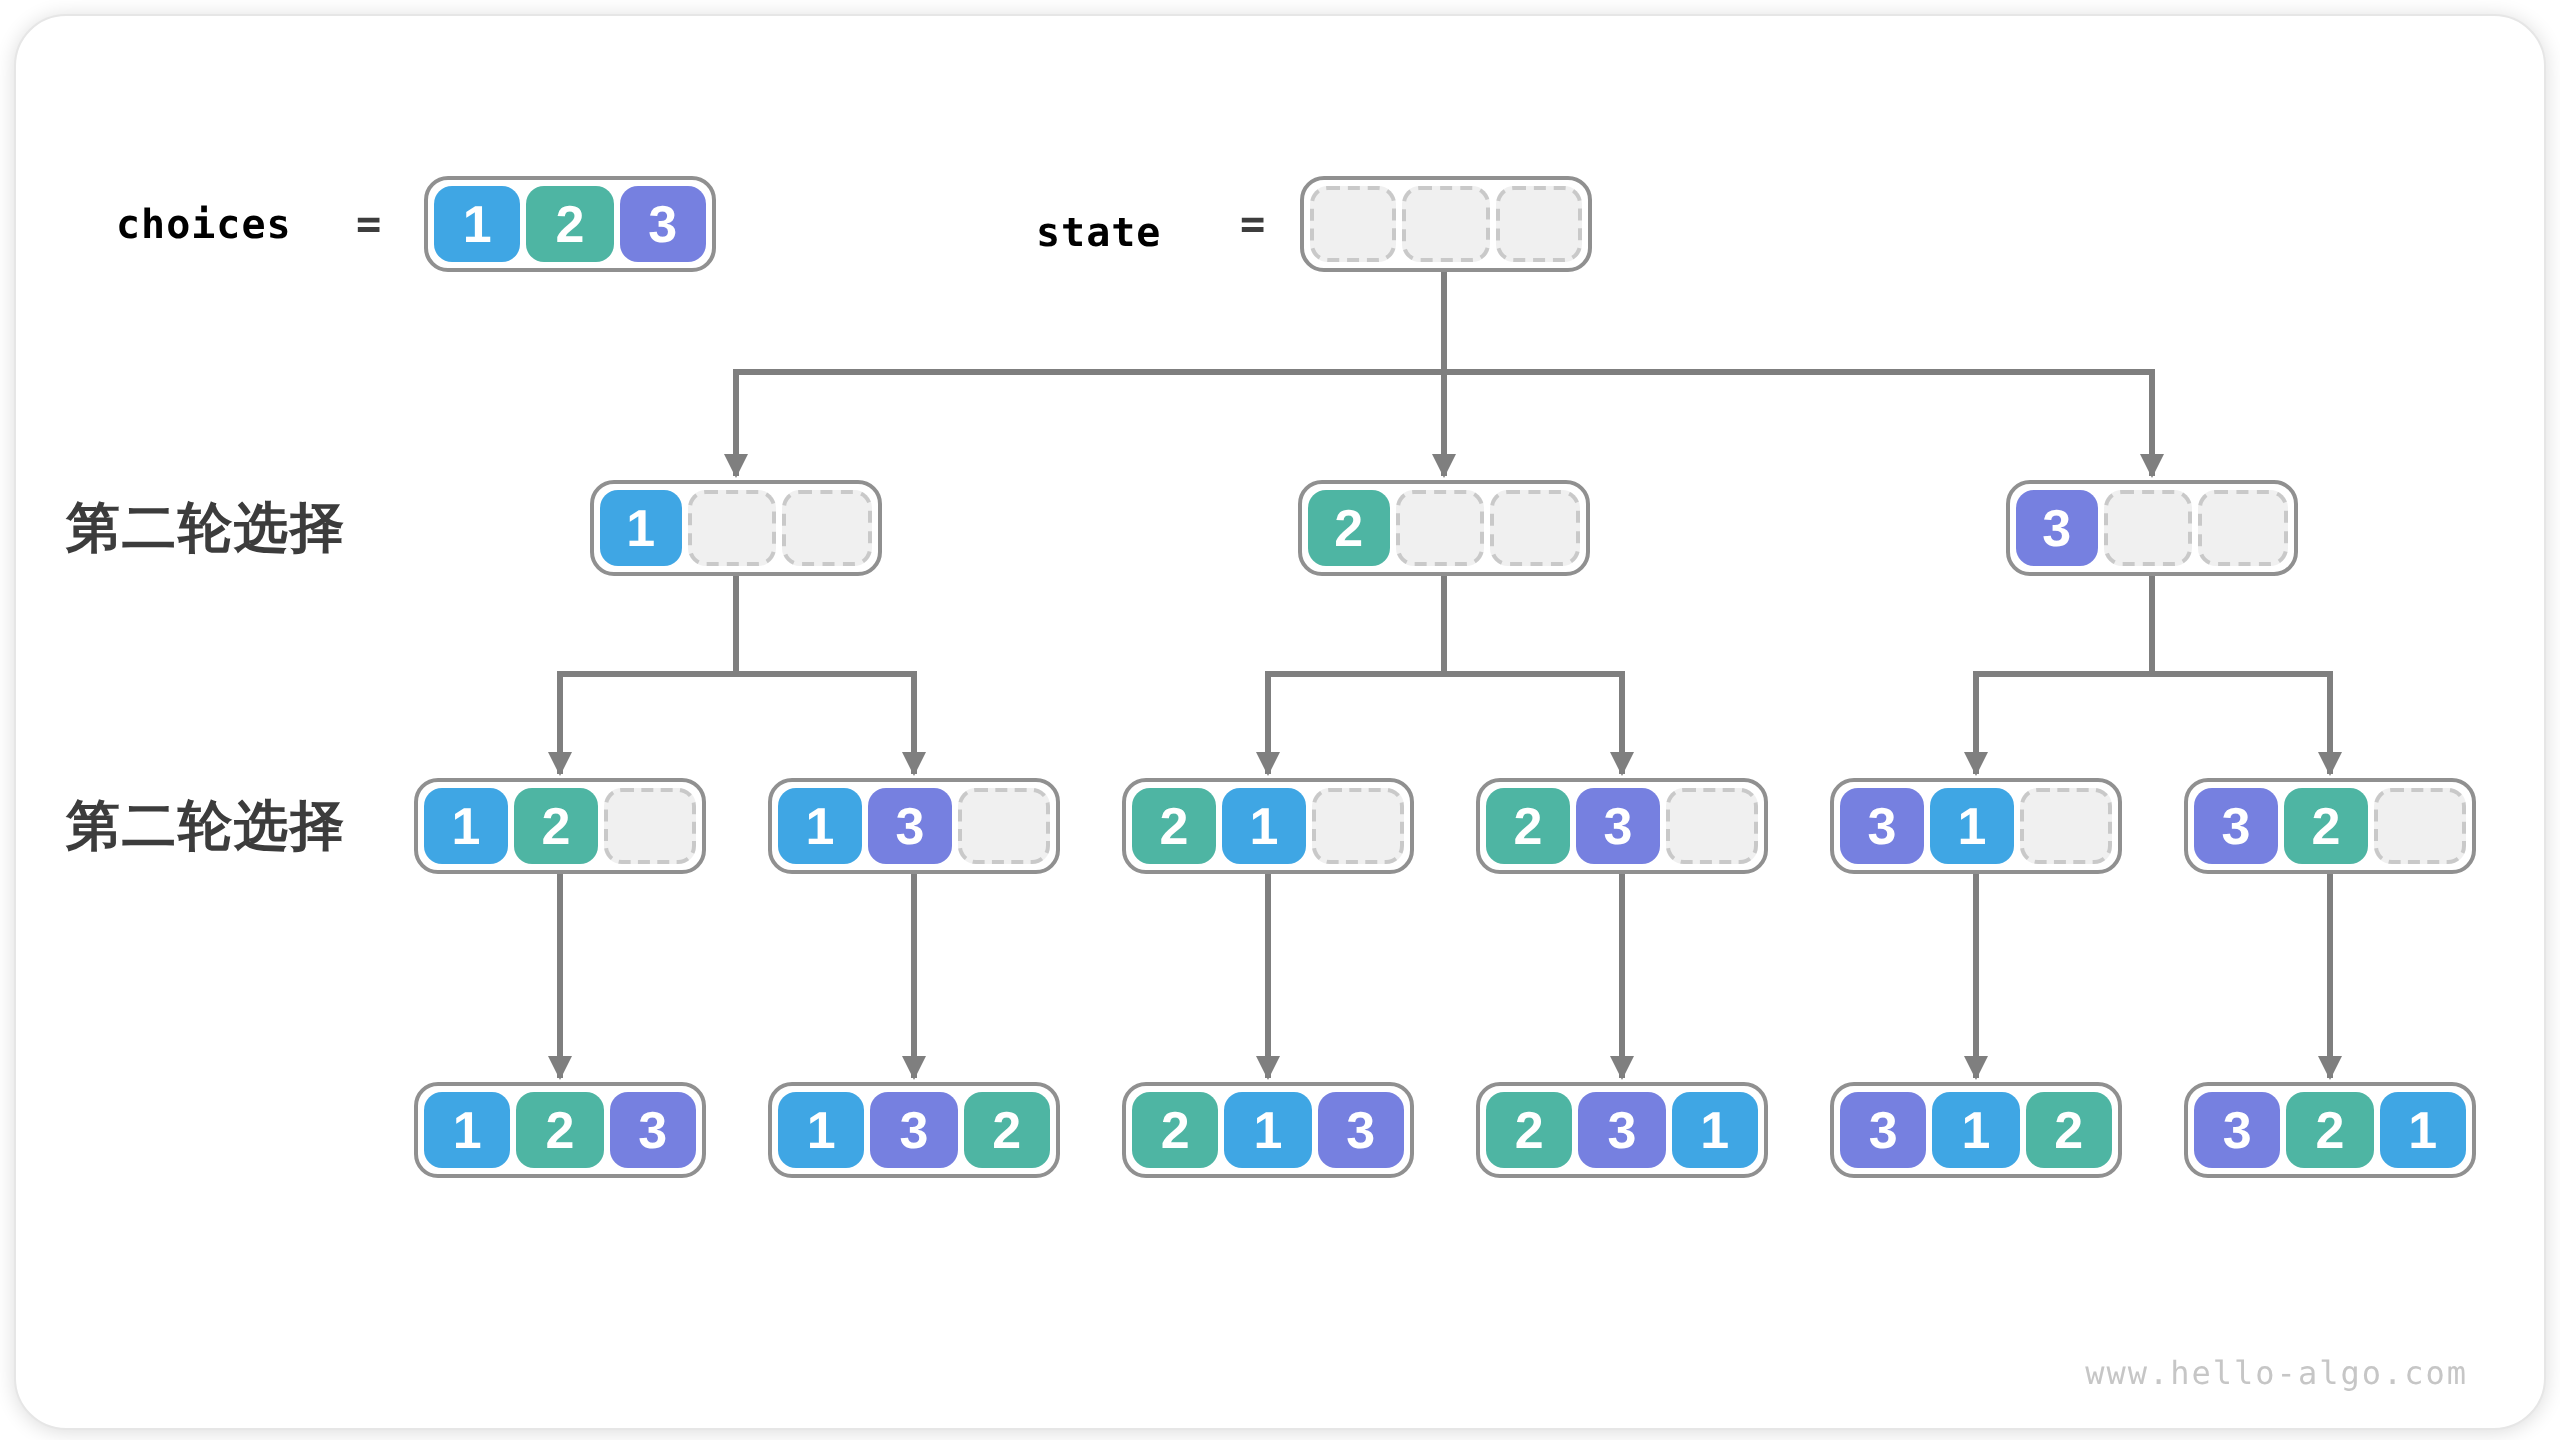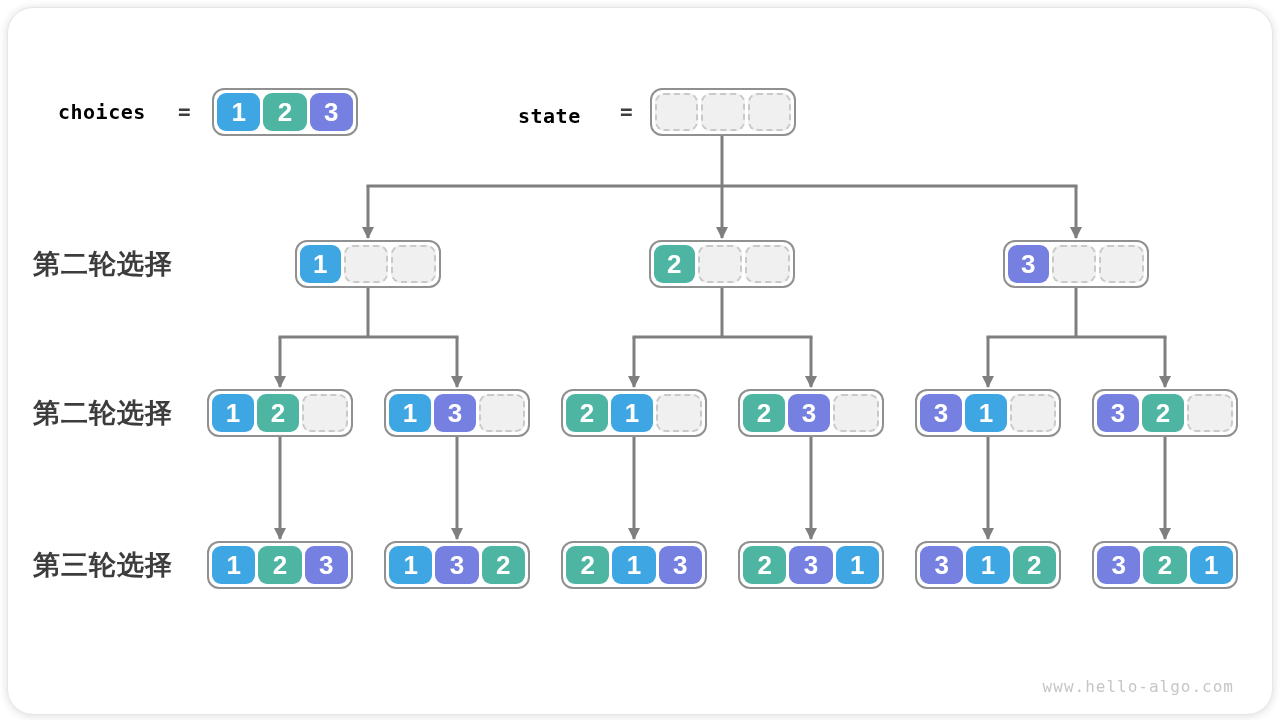--- a/index.html
+++ b/index.html
@@ -96,21 +96,20 @@
       </g>
     </svg>
 
     <div class="code-label" style="left:58px;top:88px">choices</div>
     <div class="equals" style="left:178px;top:88px">=</div>
     <div class="code-label" style="left:518px;top:92px">state</div>
     <div class="equals" style="left:620px;top:88px">=</div>
 
     <div class="round-label" style="top:240px">第二轮选择</div>
     <div class="round-label" style="top:389px">第二轮选择</div>
-    <div class="round-label" style="top:541px">第三轮选择</div>
 
     <div id="watermark">www.hello-algo.com</div>
   <div class="array-node" style="left: 212px; top: 88px;">
         <span class="slot filled" style="background: rgb(63, 166, 228);">1</span>
         <span class="slot filled" style="background: rgb(78, 181, 163);">2</span>
         <span class="slot filled" style="background: rgb(118, 128, 224);">3</span>
       </div>
       <div class="array-node" style="left: 650px; top: 88px;">
         <span class="slot empty"></span>
         <span class="slot empty"></span>

